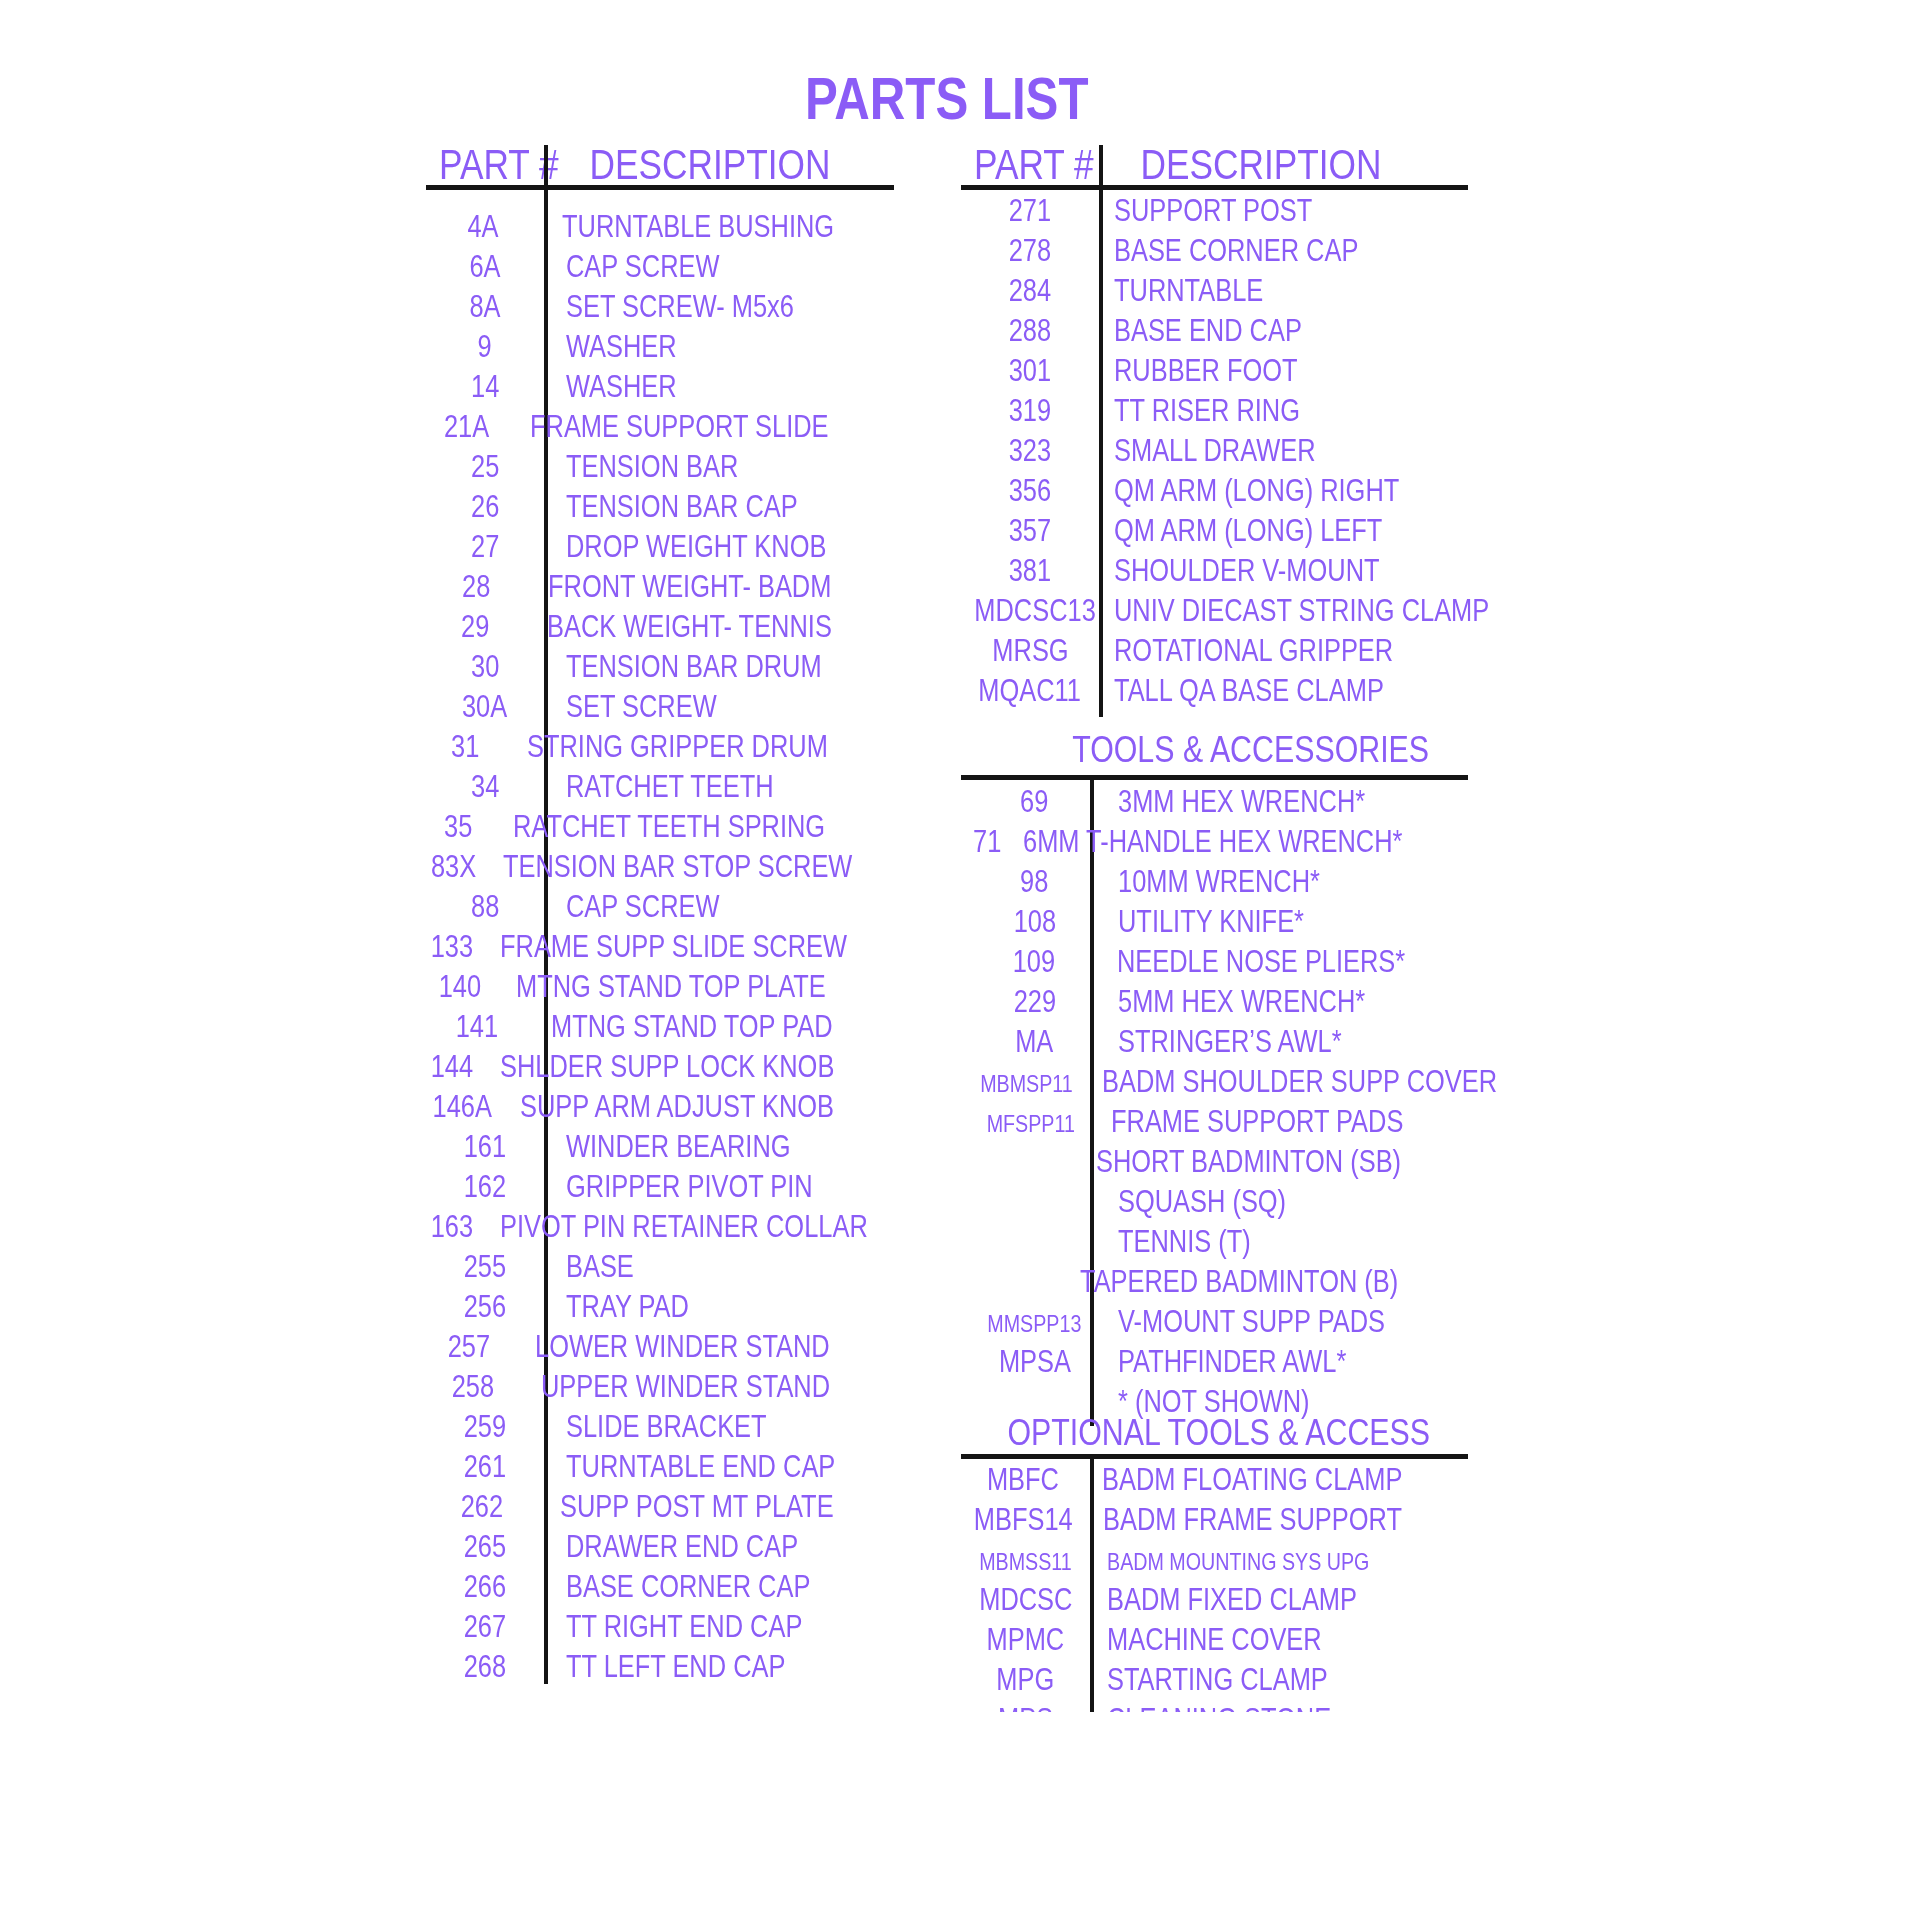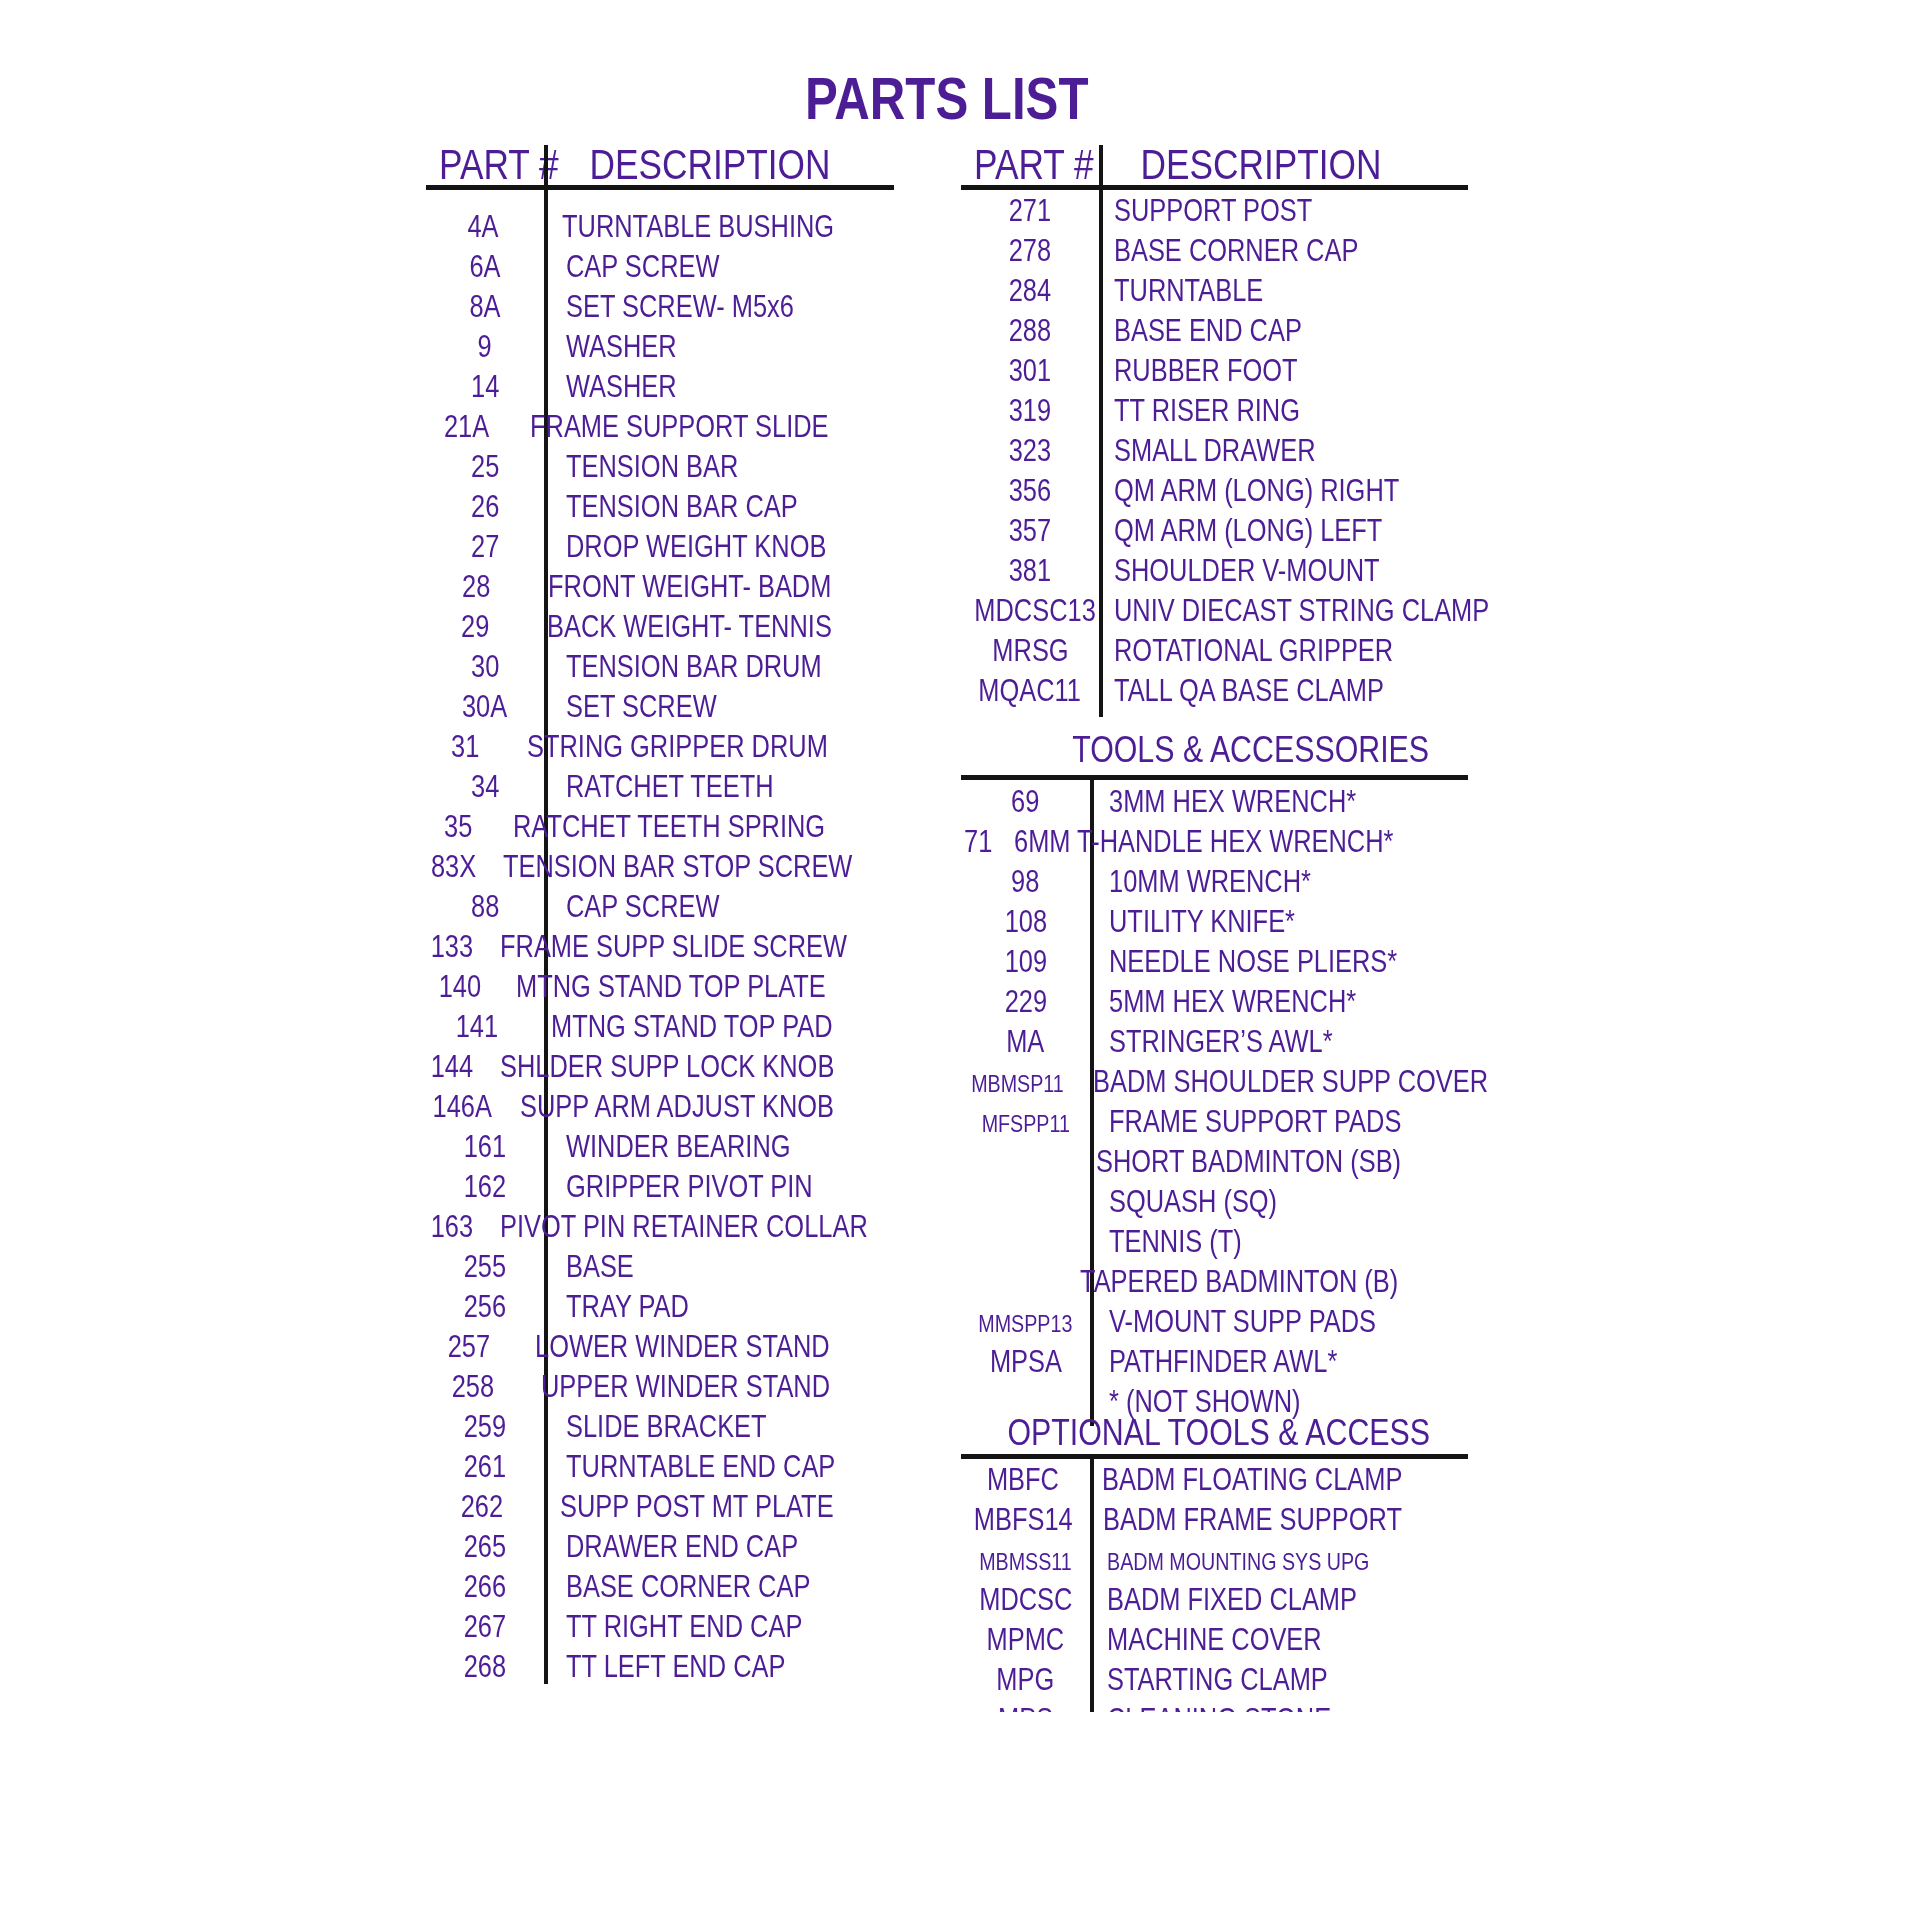--- a/index.html
+++ b/index.html
@@ -1,18 +1,18 @@
 <!DOCTYPE html>
 <html><head>
 <meta charset="utf-8">
 <style>
   html,body{margin:0;padding:0;background:#ffffff;}
   .page{
     position:relative;width:1931px;height:1712px;background:#ffffff;
-    font-family:"Liberation Sans",sans-serif;color:#4c1d95;overflow:hidden;text-decoration:underline;
+    font-family:"Liberation Sans",sans-serif;color:#8b5cf6;overflow:hidden;text-decoration:underline;
   }
   
   .t{display:inline-block;white-space:nowrap;transform:scaleX(0.82);}
   .part .t,.hpart .t,.pnum .t,.title .t,.sechead .t{transform-origin:50% 50%;}
   .desc .t{transform-origin:0 50%;}
 
   .title{position:absolute;left:426px;width:1042px;top:64px;text-align:center;
          font-weight:bold;font-size:60px;letter-spacing:0;}
 
   .table{position:absolute;}
@@ -46,21 +46,21 @@
   #right-table .vline{left:138px;top:1.9px;height:572px;}
   #right-table .rows{top:48px;}
   #right-table .desc{padding-left:15.4px;}
   #right-table .hdesc{padding-left:15.4px;}
 
   
   #tools-table{left:961px;top:729px;width:507px;height:705px;}
   #tools-table .part{width:129px;}
   #tools-table .rule{top:46px;}
   #tools-table .vline{left:129px;top:51px;height:646px;}
-  #tools-table .rows{top:53px;}
+  #tools-table .rows{top:53px;margin-left:9px;}
   #tools-table .desc{padding-left:19px;}
 
   
   #optional-table{left:961px;top:1412px;width:507px;height:425px;}
   #optional-table .part{width:129px;}
   #optional-table .rule{top:42px;}
   #optional-table .vline{left:129px;top:47px;height:366px;}
   #optional-table .rows{top:48px;}
   #optional-table .desc{padding-left:17.4px;}
 </style>

